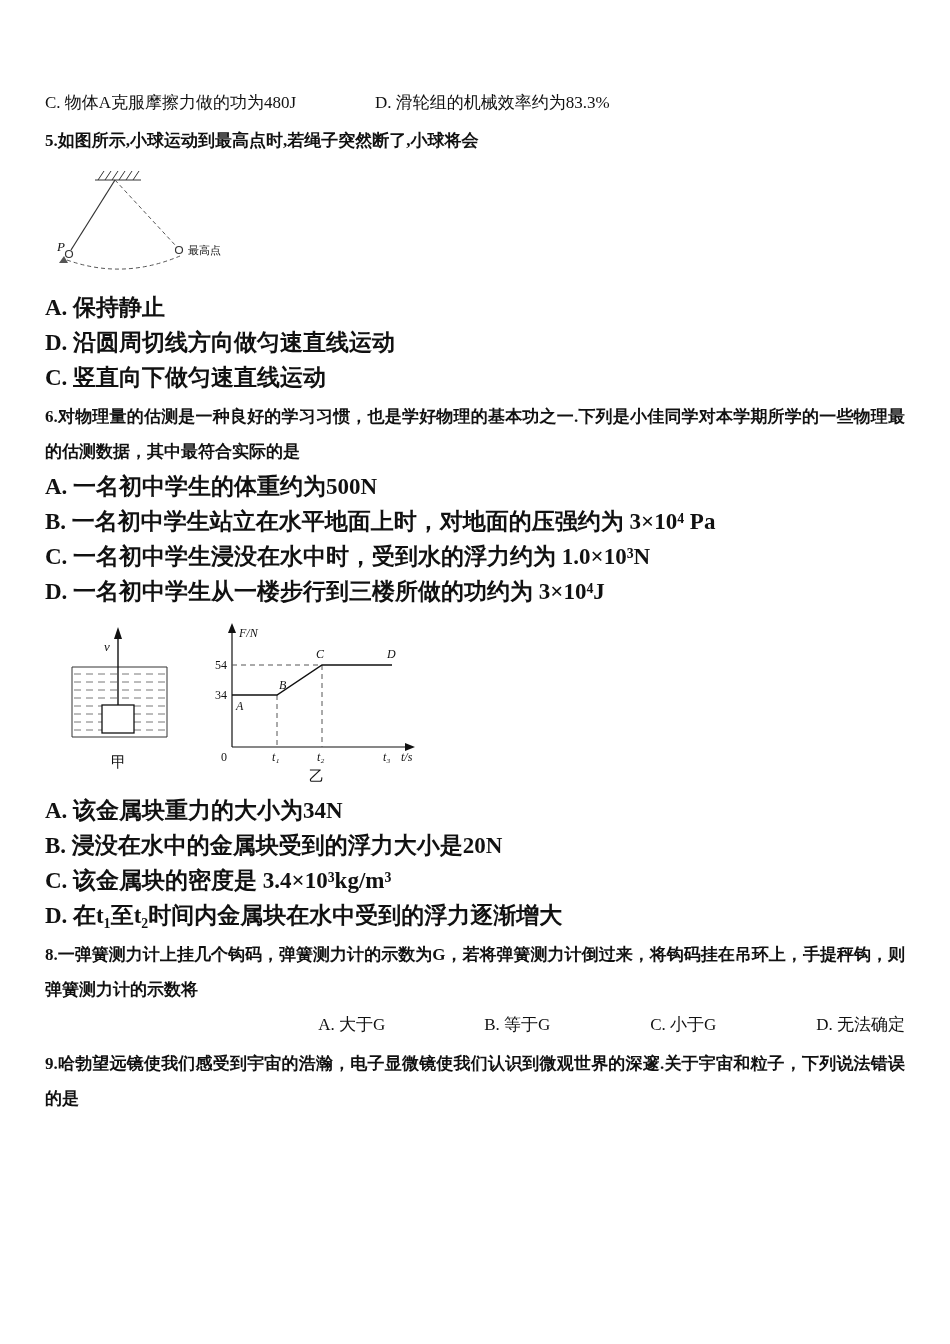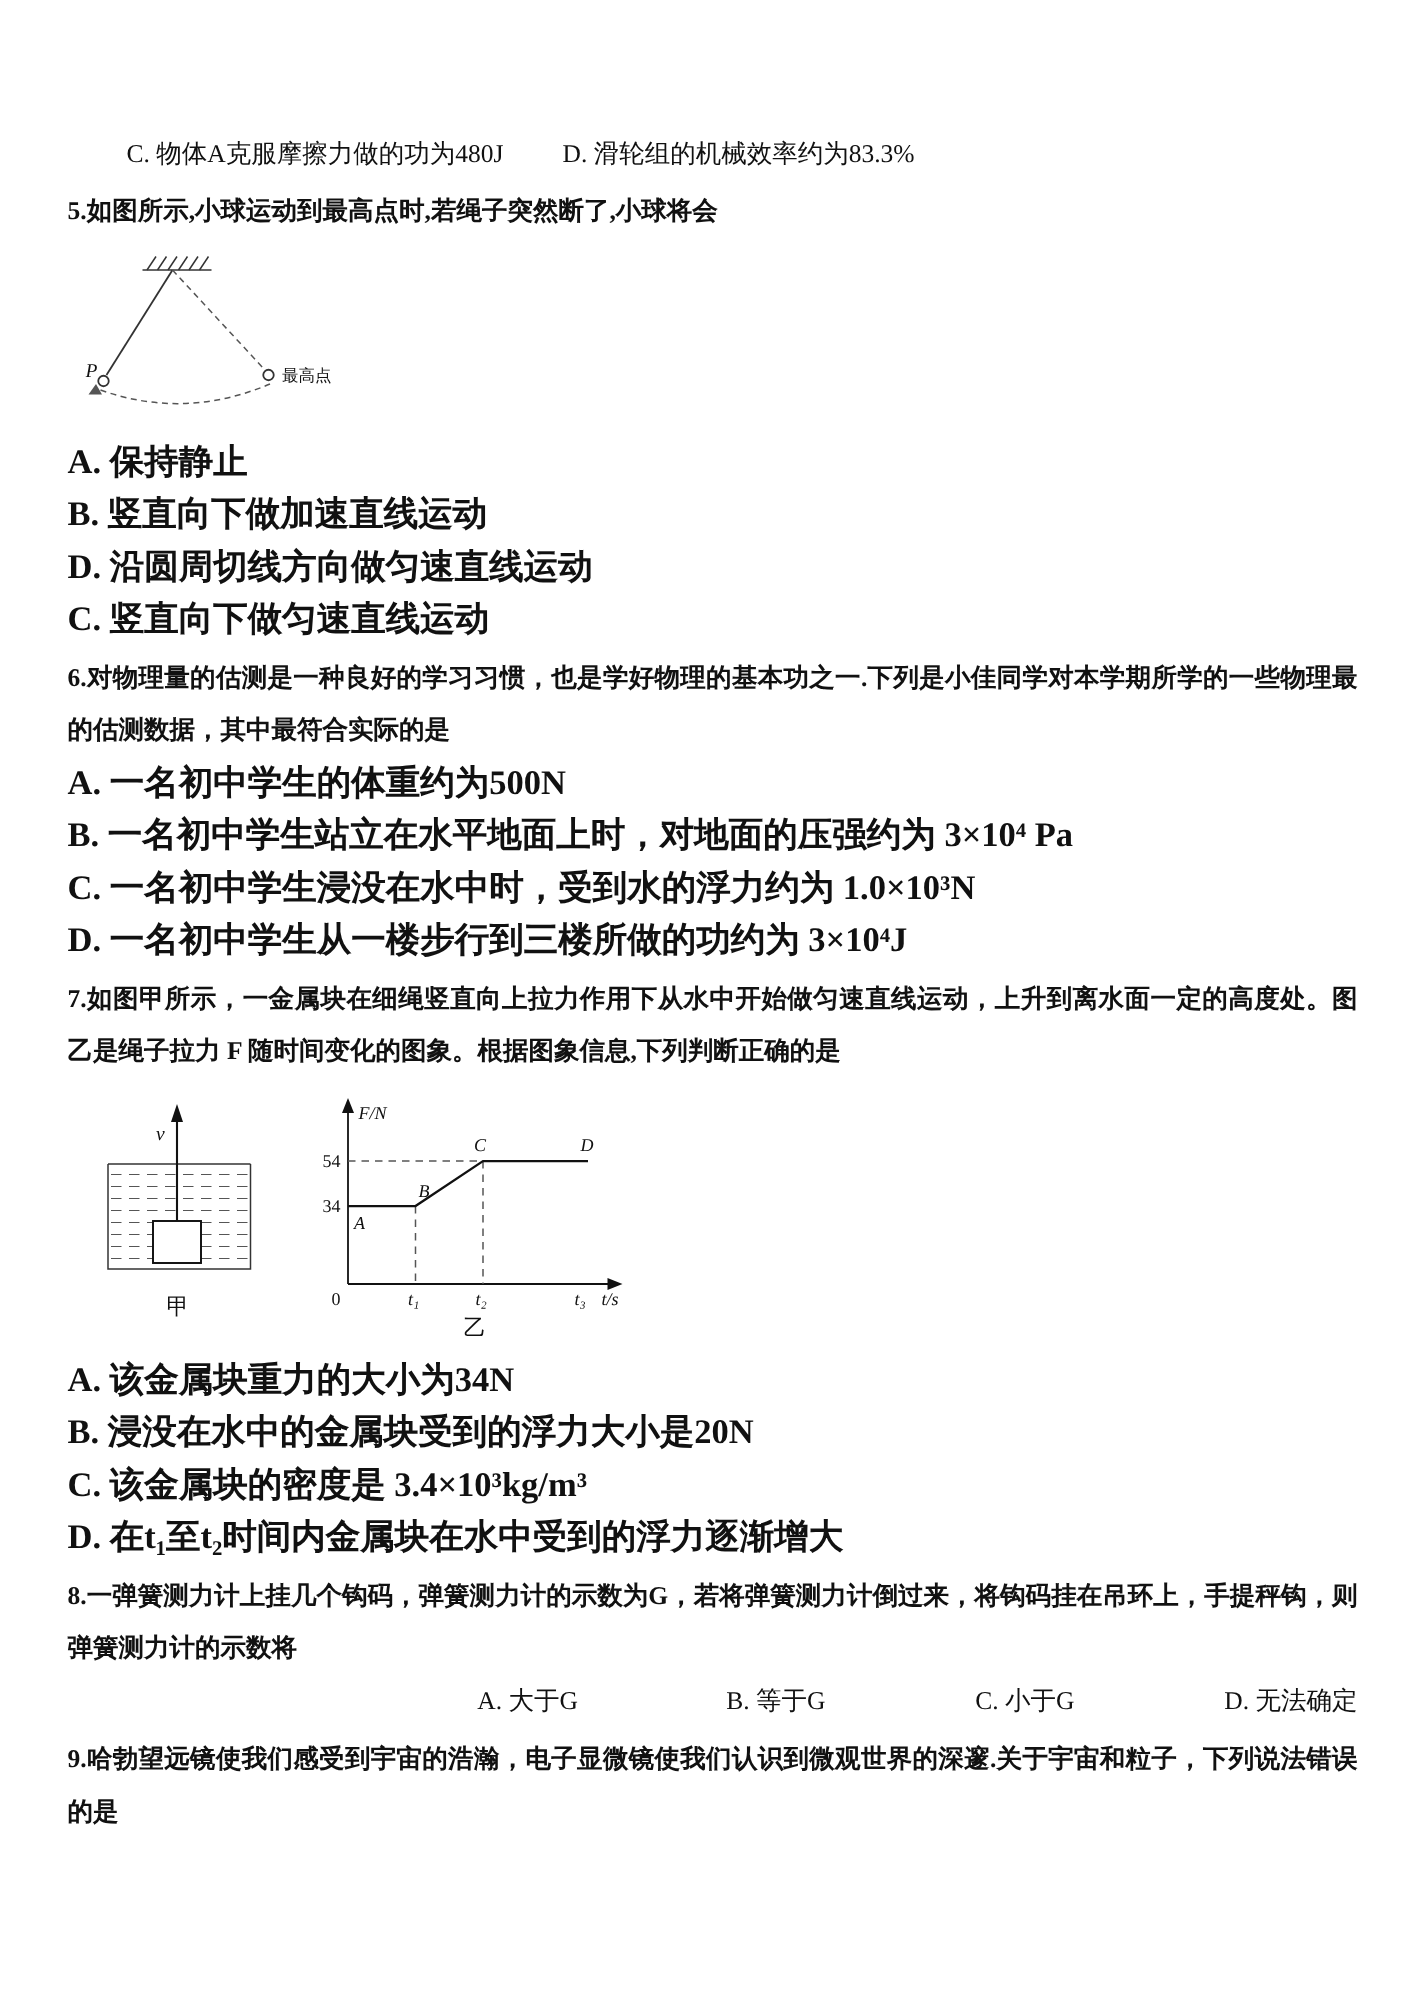--- a/index.html
+++ b/index.html
@@ -25,21 +25,21 @@
   .option-line {
     font-size: 23px;
     line-height: 35px;
     text-align: justify;
   }
   .options-row {
     display: flex;
     font-size: 17px;
     line-height: 33px;
   }
-  .options-row .col-wide { width: 330px; text-align: center; }
+  .options-row .col-wide { width: 330px; }
   .options-row .col { width: 166px; }
   .figure-block { margin: 6px 0 6px 12px; }
   .fig text {
     font-family: "Liberation Serif", "DejaVu Serif", serif;
     fill: #111111;
   }
   .fig { display: block; }
 </style>
 </head>
 <body>
@@ -69,31 +69,29 @@
       <circle cx="12" cy="90" r="3.5" fill="none" stroke="#333" stroke-width="1.2"></circle>
       <circle cx="122" cy="86" r="3.5" fill="none" stroke="#333" stroke-width="1.2"></circle>
       <path d="M 10 96 Q 66 116 123 92" fill="none" stroke="#555" stroke-width="1" stroke-dasharray="4,3"></path>
       <polygon points="7,92 2,99 11,99" fill="#555"></polygon>
       <text x="0" y="87" font-size="13" font-style="italic">P</text>
       <text x="131" y="90" font-size="11">最高点</text>
     </svg>
   </div>
 
   <p class="option-line">A. 保持静止</p>
-  <p class="option-line">B. 竖直向下做加速直线运动</p>
   <p class="option-line">D. 沿圆周切线方向做匀速直线运动</p>
   <p class="option-line">C. 竖直向下做匀速直线运动</p>
 
   <p class="stem">6.对物理量的估测是一种良好的学习习惯，也是学好物理的基本功之一.下列是小佳同学对本学期所学的一些物理最的估测数据，其中最符合实际的是</p>
   <p class="option-line">A. 一名初中学生的体重约为500N</p>
   <p class="option-line">B. 一名初中学生站立在水平地面上时，对地面的压强约为 3×10⁴ Pa</p>
   <p class="option-line">C. 一名初中学生浸没在水中时，受到水的浮力约为 1.0×10³N</p>
   <p class="option-line">D. 一名初中学生从一楼步行到三楼所做的功约为 3×10⁴J</p>
 
-  <p class="stem">7.如图甲所示，一金属块在细绳竖直向上拉力作用下从水中开始做匀速直线运动，上升到离水面一定的高度处。图乙是绳子拉力 F 随时间变化的图象。根据图象信息,下列判断正确的是</p>
 
   <div class="figure-block">
     <svg class="fig" width="380" height="172" viewBox="0 0 380 172">
 
       <g>
         <path d="M 15 52 L 15 122 L 110 122 L 110 52" fill="none" stroke="#333" stroke-width="1"></path>
         <line x1="15" y1="52" x2="110" y2="52" stroke="#333" stroke-width="1"></line>
         <g stroke="#555" stroke-width="0.8" stroke-dasharray="7,5">
           <line x1="17" y1="59" x2="108" y2="59"></line>
           <line x1="17" y1="67" x2="108" y2="67"></line>

